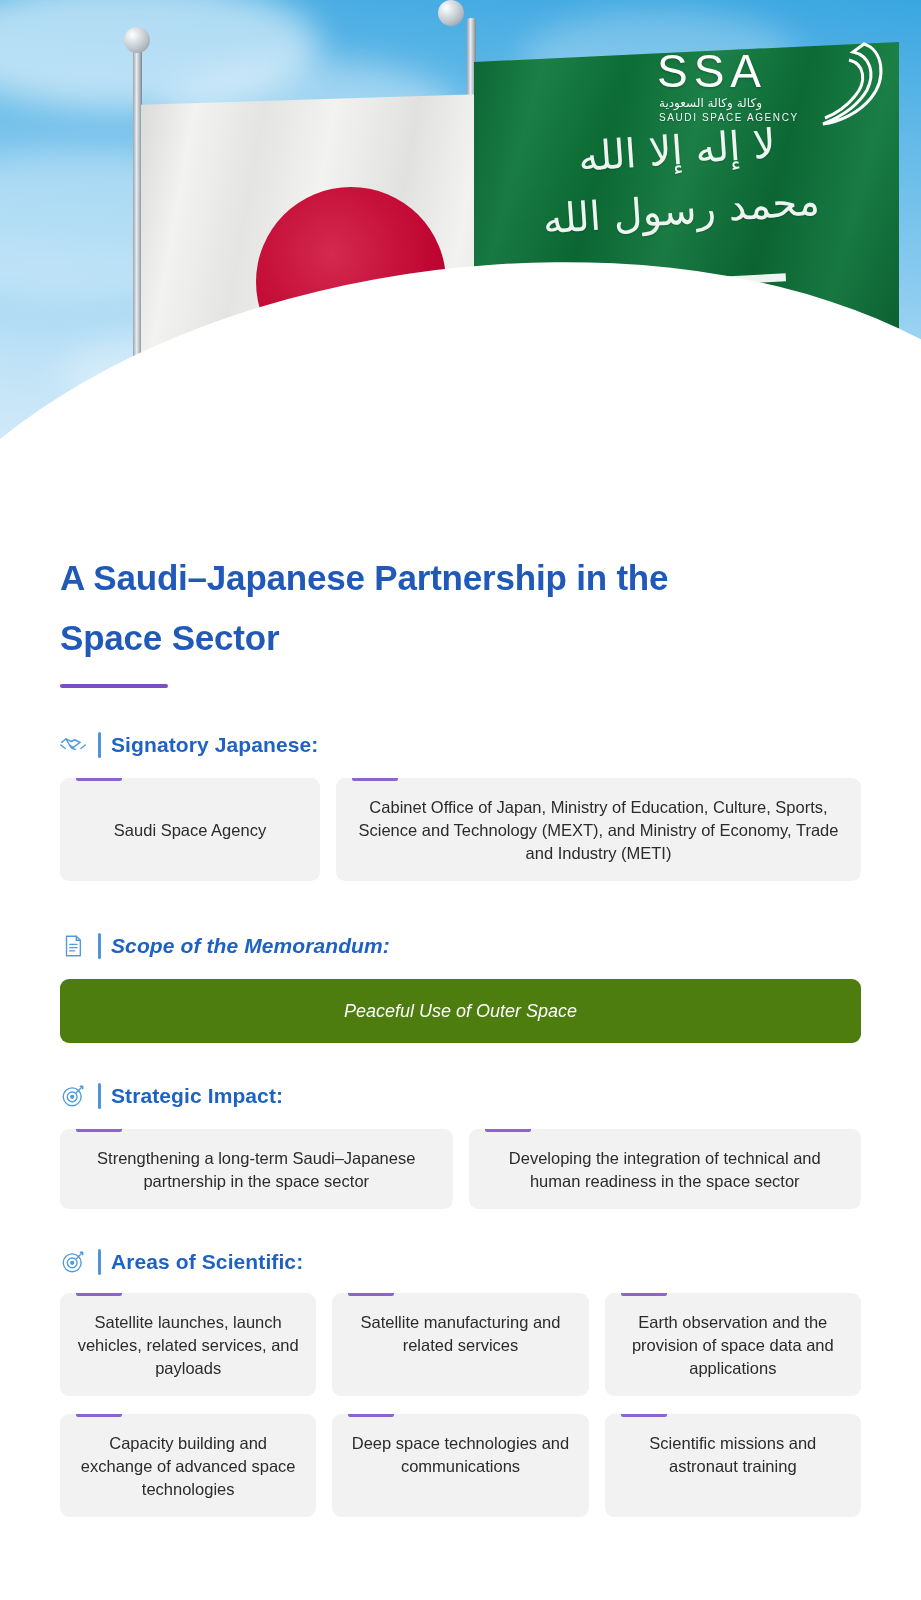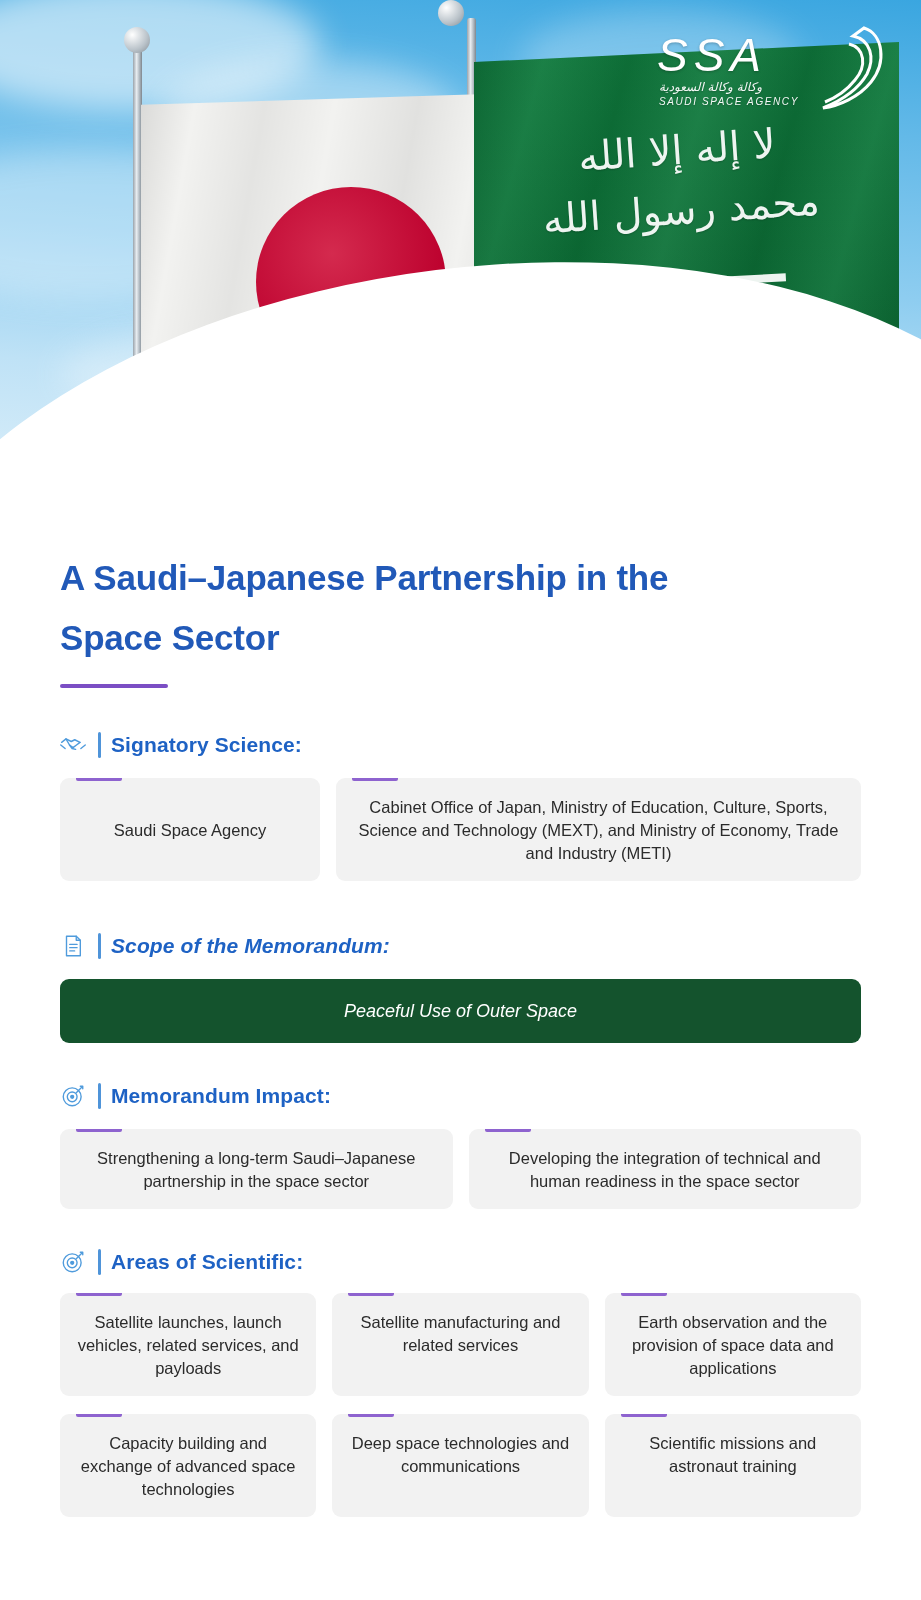--- a/index.html
+++ b/index.html
@@ -137,24 +137,23 @@
     left: 2px; top: -4px;
     width: 9px; height: 26px;
     background: #ffffff;
     border-radius: 3px;
     opacity: .93;
   }
 
   
   .ssa-logo {
     position: absolute;
-    right: 34px; top: 22px;
+    right: 34px; top: 38px;
     width: 230px; height: 92px;
     color: #ffffff;
-    font-style: italic;
   }
   .ssa-word {
     position: absolute; left: 0; top: 6px;
     font-size: 46px; letter-spacing: 6px; font-weight: 400;
     font-family: "Liberation Sans", sans-serif;
     text-shadow: 0 1px 3px rgba(0,0,0,.25);
   }
   .ssa-ar {
     position: absolute; left: 2px; top: 58px;
     font-size: 12px; letter-spacing: .5px; opacity: .95;
@@ -237,21 +236,21 @@
 
   .row {
     display: flex;
     gap: 16px;
     margin: 0 60px;
     align-items: stretch;
   }
 
   .banner {
     margin: 0 60px;
-    background: #14532d;
+    background: #4d7c0f;
     color: #ffffff;
     border-radius: 9px;
     height: 64px;
     display: flex;
     align-items: center;
     justify-content: center;
     font-size: 18px;
   }
 </style>
 </head>
@@ -306,21 +305,21 @@
       <div class="section-head">
         <span class="sec-icon">
           <svg viewBox="0 0 32 32" width="28" height="28" fill="none" stroke="#4f9bdc" stroke-width="1.6" stroke-linecap="round" stroke-linejoin="round">
             <path d="M3 13 L8 9 L14 12 L18 10 L24 13"></path>
             <path d="M8 9 L12 16 L16 19 L20 16 L24 13"></path>
             <path d="M2 16 L7 20 M25 20 L30 16"></path>
             <path d="M12 16 L15 20 L19 21"></path>
           </svg>
         </span>
         <span class="sec-bar"></span>
-        <span class="sec-title">Signatory Science:</span>
+        <span class="sec-title">Signatory Japanese:</span>
       </div>
       <div class="row" style="margin-top:18px;">
         <div class="card" style="flex:0 0 260px; display:flex; align-items:center; justify-content:center;">
           <span>Saudi Space Agency</span>
         </div>
         <div class="card" style="flex:1; display:flex; align-items:center; justify-content:center;">
           <span>Cabinet Office of Japan, Ministry of Education, Culture, Sports, Science and Technology (MEXT), and Ministry of Economy, Trade and Industry (METI)</span>
         </div>
       </div>
     </div>
@@ -346,21 +345,21 @@
       <div class="section-head">
         <span class="sec-icon">
           <svg viewBox="0 0 32 32" width="26" height="26" fill="none" stroke="#4f9bdc" stroke-width="1.7">
             <circle cx="15" cy="17" r="11"></circle>
             <circle cx="15" cy="17" r="6"></circle>
             <circle cx="15" cy="17" r="1.8" fill="#4f9bdc"></circle>
             <path d="M20 12 L28 4 M25 4 H28 V7" stroke-linecap="round" stroke-linejoin="round"></path>
           </svg>
         </span>
         <span class="sec-bar"></span>
-        <span class="sec-title">Memorandum Impact:</span>
+        <span class="sec-title">Strategic Impact:</span>
       </div>
       <div class="row" style="margin-top:18px;">
         <div class="card" style="flex:1;">
           <span>Strengthening a long-term Saudi–Japanese partnership in the space sector</span>
         </div>
         <div class="card" style="flex:1;">
           <span>Developing the integration of technical and human readiness in the space sector</span>
         </div>
       </div>
     </div>

